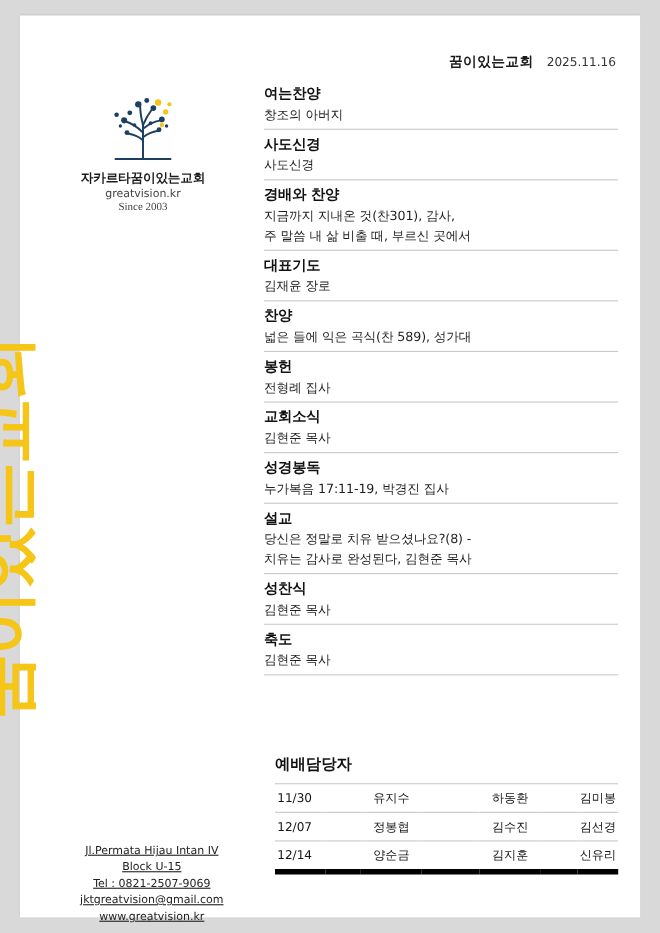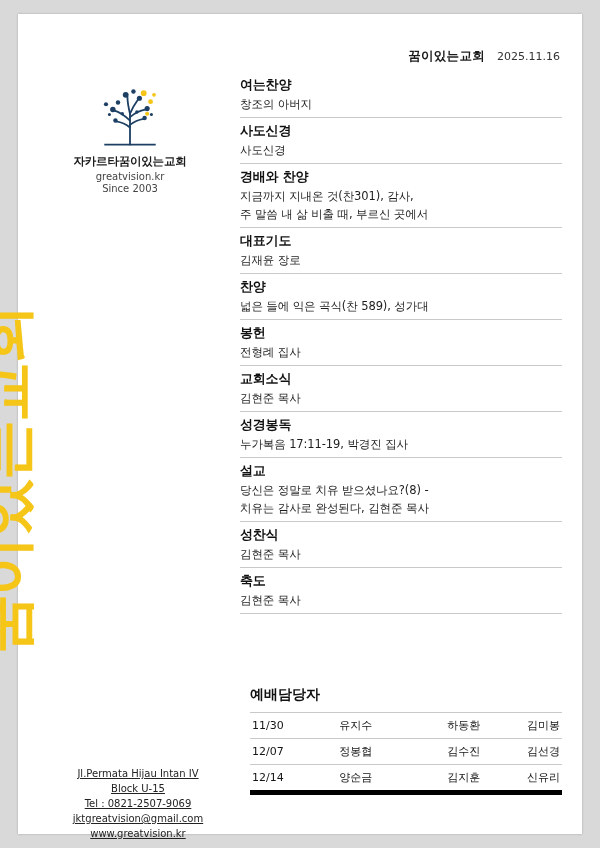--- a/index.html
+++ b/index.html
@@ -68,20 +68,21 @@
   }
   .church-site {
     font-size: 10px;
     color: #444;
     margin-top: 2px;
   }
   .church-since {
     font-size: 10px;
     color: #444;
     margin-top: 1px;
+    font-family: Liberation Serif, serif;
   }
 
   
   .vertical-title {
     position: absolute;
     left: 48px;
     top: 400px;
     width: 150px;
     height: 330px;
     color: #f5c518;

